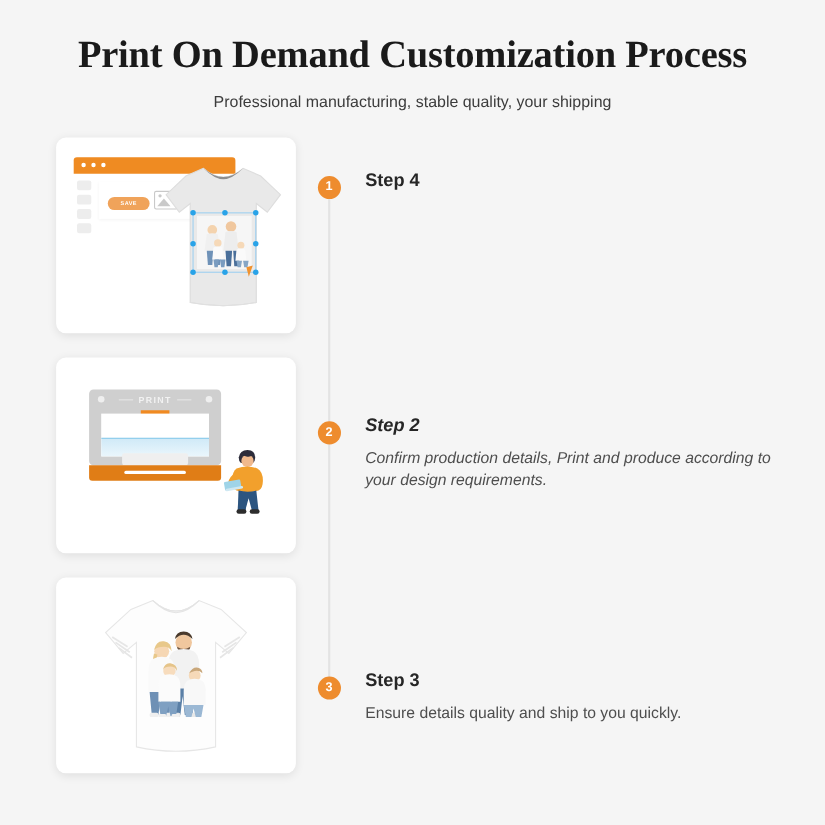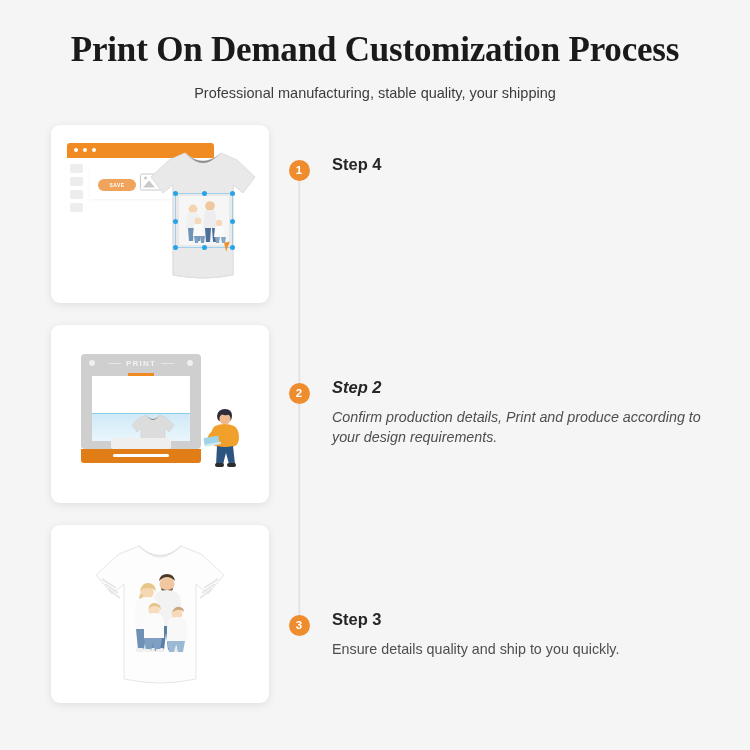--- a/index.html
+++ b/index.html
@@ -125,21 +125,21 @@
     position: absolute; left: 128px; top: 71px; width: 50px; height: 49px;
     overflow: hidden;
   }
   .cursor1 {
     position: absolute; left: 174px; top: 117px; width: 0; height: 0;
     border-left: 6px solid #f0922f; border-bottom: 9px solid transparent;
     transform: rotate(-14deg);
   }
 
   
-  .mach { position: absolute; left: 30px; top: 29px; width: 120px; height: 109px; }
+  .mach { position: absolute; left: 30px; top: 29px; width: 120px; height: 83px; }
   .m-frame {
     position: absolute; inset: 0 0 14px 0; background: #cfcfcf;
     border-radius: 4px;
   }
   .m-top {
     position: absolute; left: 0; right: 0; top: 0; height: 19px;
     display: flex; align-items: center; justify-content: center; gap: 5px;
   }
   .m-dash { width: 13px; height: 1.5px; background: #e6e6e6; }
   .m-label {

